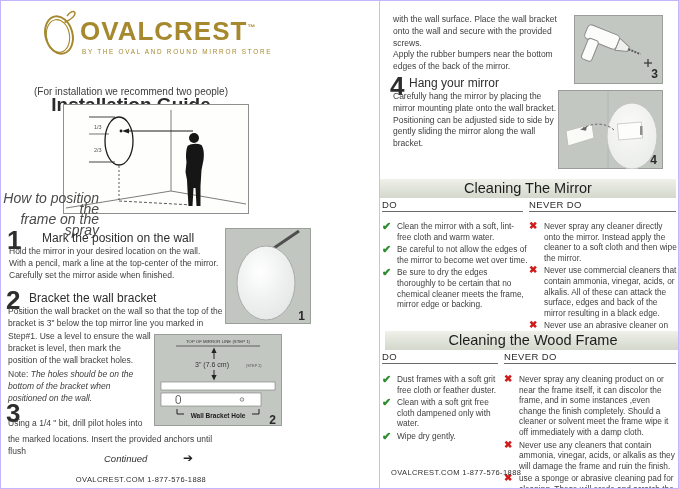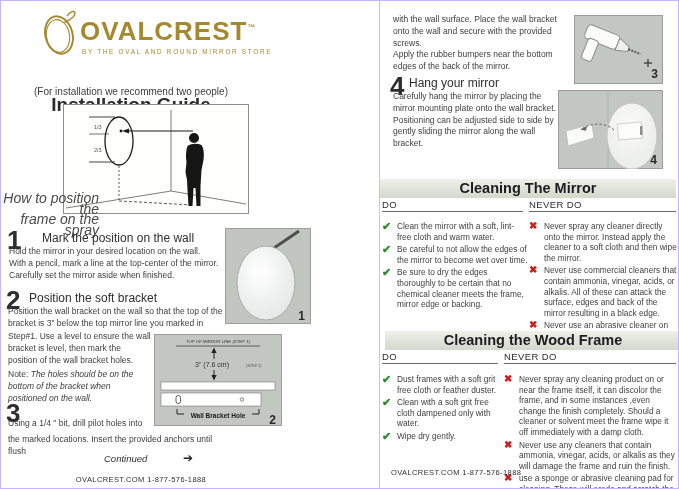--- a/index.html
+++ b/index.html
@@ -22,21 +22,21 @@
   .step-num { font-size:26px; font-weight:bold; color:#2e2e2e; line-height:1; }
   .step-head { font-size:12px; font-weight:normal; color:#2e2e2e; }
   .body-text { font-size:8.5px; line-height:11.8px; color:#404040; }
   .it { font-style:italic; }
   .note-label { font-weight:normal; font-style:normal; }
 
   .caption { font-size:14px; font-style:italic; color:#4a4a4a; text-align:right; line-height:10.5px; }
 
   .banner {
     background:linear-gradient(180deg,#eff1ea 0%, #d4d7cc 100%);
-    text-align:center; font-weight:bold; font-size:14.5px; color:#1d1d1d;
+    text-align:center; font-weight:normal; font-size:14.5px; color:#1d1d1d;
     line-height:19px; height:19px;
   }
   .col-header { font-size:9.5px; color:#2c2c2c; letter-spacing:0.4px; }
   .rule { height:1px; background:#6a6a6a; }
 
   .li { display:flex; align-items:flex-start; margin-bottom:2px; }
   .li .ic { flex:none; width:15px; line-height:10.6px; }
   .li .tx { font-size:8.3px; line-height:10.6px; color:#3f3f3f; }
   .check { color:#2e8b2e; font-size:11px; font-weight:bold; }
   .cross { color:#cf1b1b; font-size:10px; font-weight:bold; }
@@ -103,21 +103,21 @@
       </radialGradient>
     </defs>
     <rect x="0.5" y="0.5" width="85" height="95" fill="#c2c6c1" stroke="#9a9e9a"></rect>
     <line x1="74" y1="3" x2="49" y2="20" stroke="#4f4f4f" stroke-width="3"></line>
     <line x1="49" y1="20" x2="44.5" y2="23.5" stroke="#2e2e2e" stroke-width="1.5"></line>
     <ellipse cx="41" cy="55" rx="29" ry="37" fill="url(#mg1)" stroke="#a8aca9"></ellipse>
     <text x="80" y="92" font-size="12" font-weight="bold" fill="#2a2a2a" text-anchor="end">1</text>
   </svg>
 
   <div class="abs step-num" style="left:5px;top:286px">2</div>
-  <div class="abs step-head" style="left:28px;top:290px">Position the soft bracket</div>
+  <div class="abs step-head" style="left:28px;top:290px">Bracket the wall bracket</div>
   <div class="abs body-text" style="left:7px;top:305px;width:222px">Position the wall bracket on the wall so that the top of the bracket is 3" below the top mirror line you marked in</div>
   <div class="abs body-text" style="left:7px;top:330px;width:143px">Step#1. Use a level to ensure the wall bracket is level, then mark the position of the wall bracket holes.</div>
   <div class="abs body-text it" style="left:7px;top:368px;width:143px">
     <span class="note-label">Note:</span><span> The holes should be on the bottom of the bracket when positioned on the wall.</span>
   </div>
 
   <svg class="abs" style="left:153px;top:333px" width="128" height="92" viewBox="0 0 128 92">
     <rect x="0.5" y="0.5" width="127" height="91" fill="#c3c7c2" stroke="#9a9e9a"></rect>
     <text x="64" y="9" font-size="4.3" text-anchor="middle" fill="#333">TOP OF MIRROR LINE  (STEP 1)</text>
     <line x1="22" y1="12" x2="106" y2="12" stroke="#444" stroke-width="0.8"></line>

